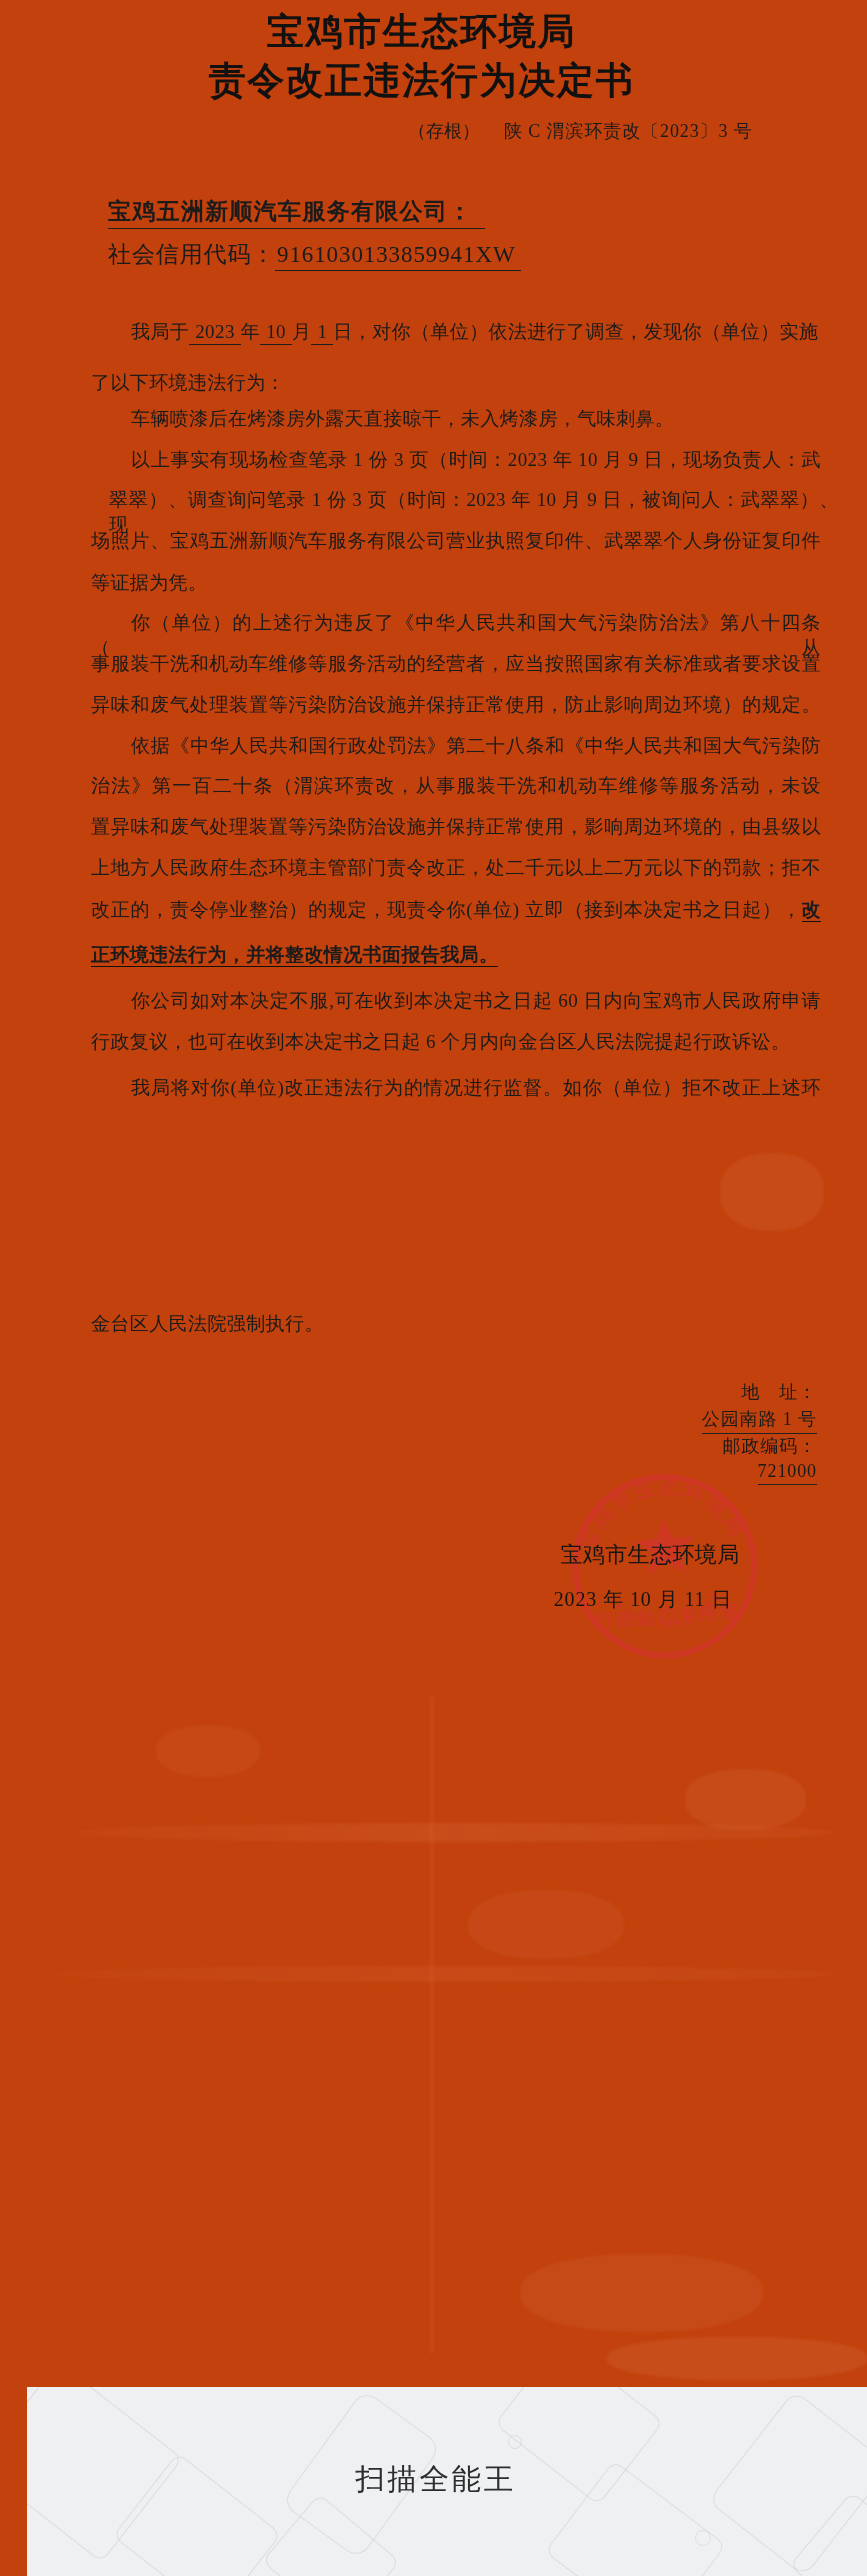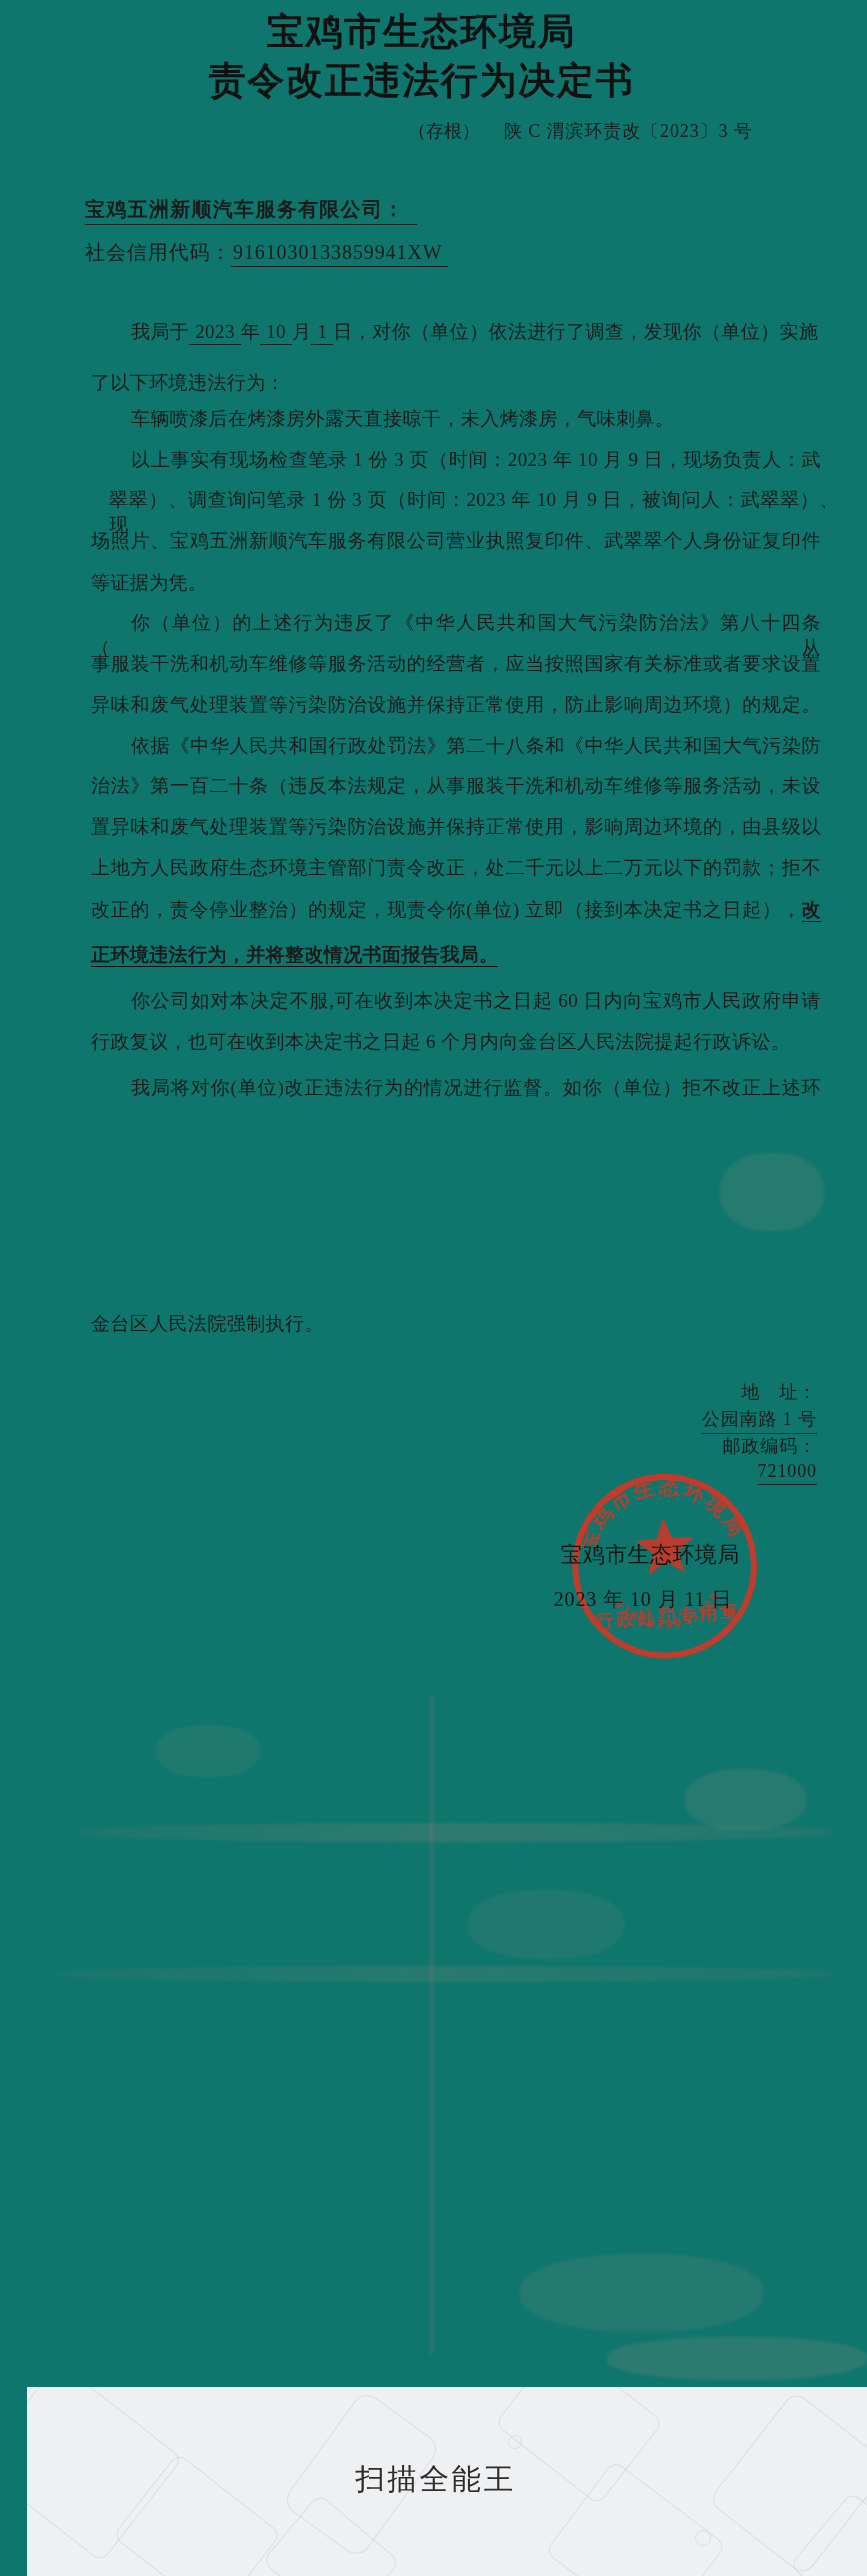--- a/index.html
+++ b/index.html
@@ -1,25 +1,25 @@
 <!DOCTYPE html>
 <html style="font-size:14px"><head>
 <meta charset="utf-8">
 <style>
   html,body{margin:0;padding:0;background:#e8e8e8;}
-  .page{position:relative;width:867px;height:2576px;margin:0 auto;background:#0f766e;
+  .page{position:relative;width:867px;height:2576px;margin:0 auto;background:#c2410c;
         font-family:"Liberation Serif","DejaVu Serif",serif;color:#1b1b1b;overflow:hidden;}
   
   .title{position:absolute;top:7px;left:0;width:843px;text-align:center;
          font-size:37px;font-weight:bold;line-height:49px;color:#111;letter-spacing:1.7px;}
   .stubrow{position:absolute;top:119px;left:0;width:867px;font-size:18px;}
   .stub{position:absolute;left:408px;}
   .docnum{position:absolute;left:504px;letter-spacing:0.9px;}
   
-  .rline{position:absolute;left:85px;font-size:20px;letter-spacing:0.9px;white-space:nowrap;}
+  .rline{position:absolute;left:108px;font-size:23px;letter-spacing:0.9px;white-space:nowrap;}
   .ul{border-bottom:1.4px solid #1d1d1d;padding:0 5.2px 2.6px 1.7px;}
   .company{font-weight:bold;border-bottom:1.6px solid #1d1d1d;padding:0 12px 3.5px 0;letter-spacing:1.3px;}
   
   .bl{position:absolute;left:91px;width:730px;font-size:19px;line-height:25px;letter-spacing:0.4px;}
   .j{text-align:justify;text-align-last:justify;text-justify:inter-character;}
   .ind{text-indent:40px;}
   .num{border-bottom:1.4px solid #1d1d1d;padding:0 6px 1.7px 6px;}
   .bu{font-weight:bold;border-bottom:1.9px solid #111;padding-bottom:0.9px;}
   
   .crow{position:absolute;left:91px;right:50px;display:flex;align-items:flex-end;
@@ -70,21 +70,21 @@
   <div class="bl" style="top:370px;">了以下环境违法行为：</div>
   <div class="bl ind" style="top:406px;">车辆喷漆后在烤漆房外露天直接晾干，未入烤漆房，气味刺鼻。</div>
   <div class="bl ind j" style="top:447px;">以上事实有现场检查笔录 1 份 3 页（时间：2023 年 10 月 9 日，现场负责人：武</div>
   <div class="bl j" style="top:487px;margin-left:18px;">翠翠）、调查询问笔录 1 份 3 页（时间：2023 年 10 月 9 日，被询问人：武翠翠）、现</div>
   <div class="bl j" style="top:528px;">场照片、宝鸡五洲新顺汽车服务有限公司营业执照复印件、武翠翠个人身份证复印件</div>
   <div class="bl" style="top:570px;">等证据为凭。</div>
   <div class="bl ind j" style="top:610px;">你（单位）的上述行为违反了《中华人民共和国大气污染防治法》第八十四条（从</div>
   <div class="bl j" style="top:651px;">事服装干洗和机动车维修等服务活动的经营者，应当按照国家有关标准或者要求设置</div>
   <div class="bl j" style="top:692px;">异味和废气处理装置等污染防治设施并保持正常使用，防止影响周边环境）的规定。</div>
   <div class="bl ind j" style="top:733px;">依据《中华人民共和国行政处罚法》第二十八条和《中华人民共和国大气污染防</div>
-  <div class="bl j" style="top:773px;">治法》第一百二十条（违反本法规定，从事服装干洗和机动车维修等服务活动，未设</div>
+  <div class="bl j" style="top:773px;">治法》第一百二十条（渭滨环责改，从事服装干洗和机动车维修等服务活动，未设</div>
   <div class="bl j" style="top:814px;">置异味和废气处理装置等污染防治设施并保持正常使用，影响周边环境的，由县级以</div>
   <div class="bl j" style="top:855px;">上地方人民政府生态环境主管部门责令改正，处二千元以上二万元以下的罚款；拒不</div>
 
   <div class="bl j" style="top:897px;">
     <span>改正的，责令停业整治）的规定，现责令你(单位) 立即（接到本决定书之日起），</span><span class="bu">改</span>
   </div>
   <div class="bl" style="top:942px;">
     <span class="bu">正环境违法行为，并将整改情况书面报告我局。</span>
   </div>
 

